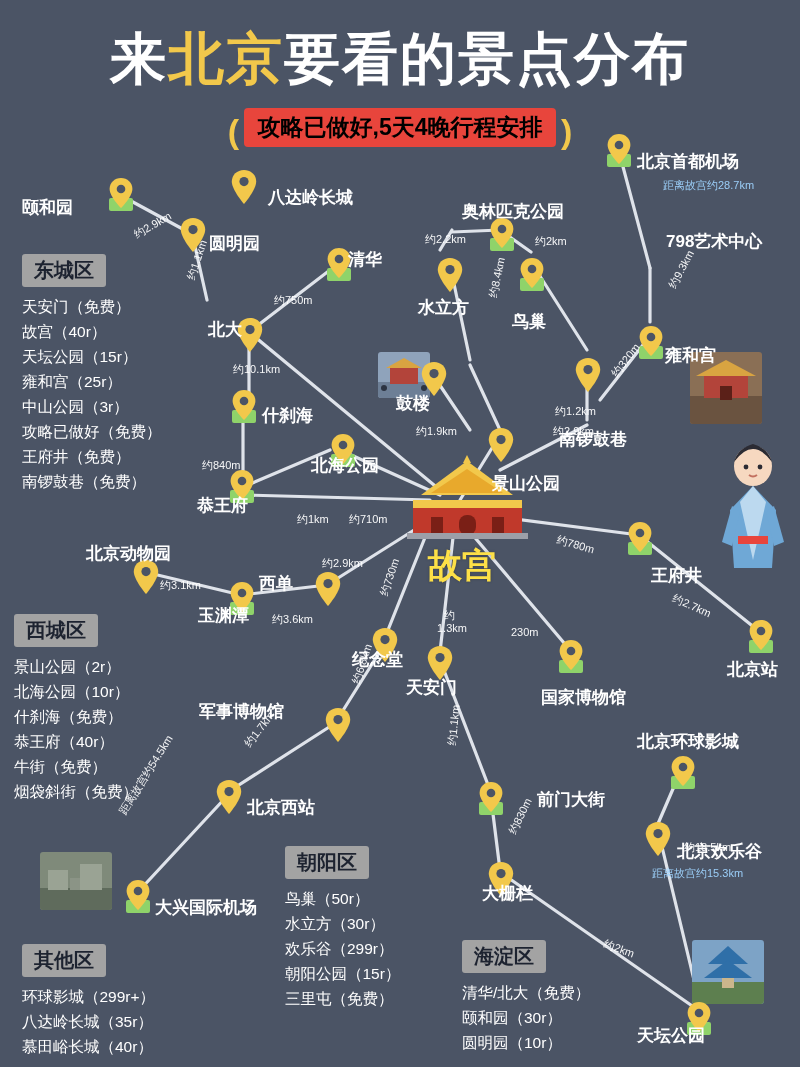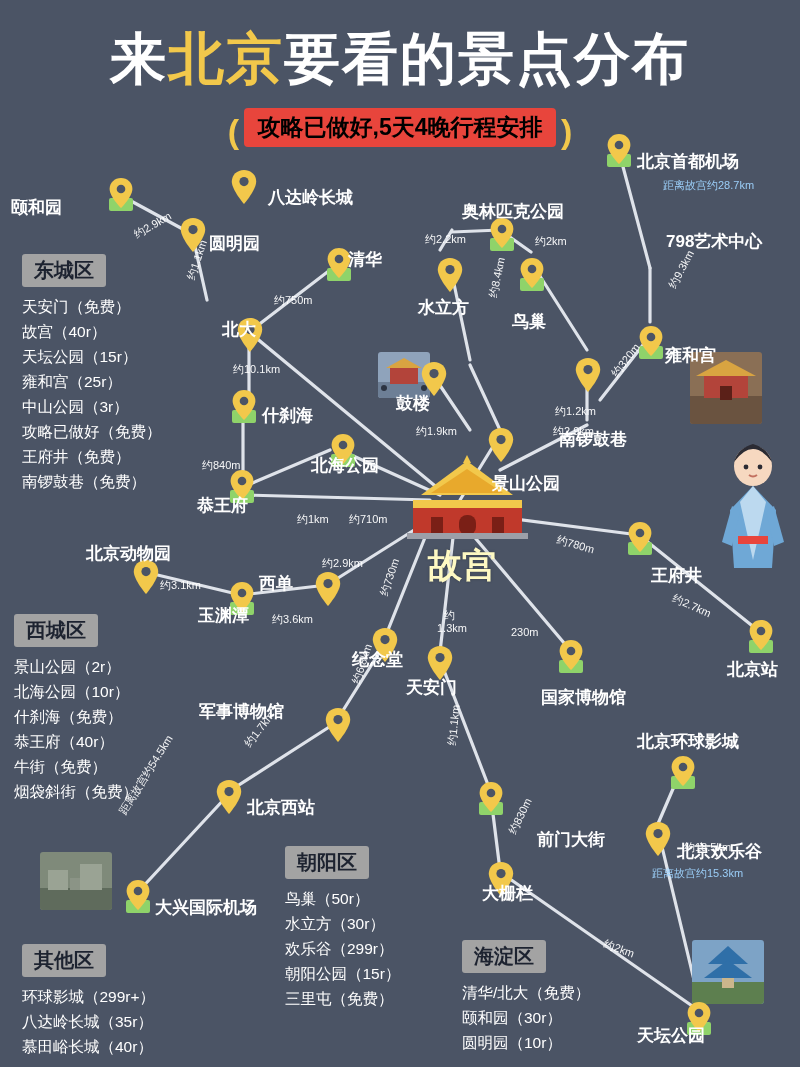--- a/index.html
+++ b/index.html
@@ -57,21 +57,21 @@
   }
   .box .bl{
     margin-top:7px;color:#ffffff;font-size:15.5px;line-height:25px;
     white-space:nowrap;
   }
 
   
   .palace{position:absolute;left:405px;top:455px;width:125px;height:85px;}
   .gugong{
     position:absolute;left:428px;top:543px;
-    color:#fef9c3;font-size:34px;font-weight:bold;white-space:nowrap;
+    color:#fde047;font-size:34px;font-weight:bold;white-space:nowrap;
     text-shadow:0 0 3px rgba(0,0,0,.25);
   }
 
   
   .photo{position:absolute;border-radius:3px;overflow:hidden;}
   .photo svg{display:block;}
 
   
   #lines{position:absolute;left:0;top:0;width:800px;height:1067px;}
   
@@ -202,21 +202,21 @@
     </svg>
   </div>
 
 <div class="pin" style="left: 108px; top: 178px;">
       <svg viewBox="0 0 26 34">
         <rect x="1" y="20" width="24" height="13" rx="2" fill="#8fd36a"></rect>
         <path d="M13 0C6.6 0 1.6 4.8 1.6 10.9 1.6 18.5 13 30 13 30S24.4 18.5 24.4 10.9C24.4 4.8 19.4 0 13 0Z" fill="#f2c84b"></path>
         <circle cx="13" cy="11" r="4.3" fill="#4b5465"></circle>
       </svg>
     </div>
-    <div class="lbl" style="left: 11px; top: 196px; text-align: center;">颐和园</div>
+    <div class="lbl" style="left: 22px; top: 196px; text-align: center;">颐和园</div>
     <div class="pin" style="left: 231px; top: 170px;">
       <svg viewBox="0 0 26 34">
         <path d="M13 0C6 0 0.8 5 0.8 11.5 0.8 20 13 34 13 34S25.2 20 25.2 11.5C25.2 5 20 0 13 0Z" fill="#f2c84b"></path>
         <circle cx="13" cy="11.6" r="4.6" fill="#4b5465"></circle>
       </svg>
     </div>
     <div class="lbl" style="left: 268px; top: 186px;">八达岭长城</div>
     <div class="pin" style="left: 606px; top: 134px;">
       <svg viewBox="0 0 26 34">
         <rect x="1" y="20" width="24" height="13" rx="2" fill="#8fd36a"></rect>
@@ -263,21 +263,21 @@
         <circle cx="13" cy="11" r="4.3" fill="#4b5465"></circle>
       </svg>
     </div>
     <div class="lbl" style="left: 512px; top: 310px;">鸟巢</div>
     <div class="pin" style="left: 237px; top: 318px;">
       <svg viewBox="0 0 26 34">
         <path d="M13 0C6 0 0.8 5 0.8 11.5 0.8 20 13 34 13 34S25.2 20 25.2 11.5C25.2 5 20 0 13 0Z" fill="#f2c84b"></path>
         <circle cx="13" cy="11.6" r="4.6" fill="#4b5465"></circle>
       </svg>
     </div>
-    <div class="lbl" style="left: 208px; top: 318px; margin-left: 14px;">北大</div>
+    <div class="lbl" style="left: 208px; top: 318px;">北大</div>
     <div class="pin" style="left: 638px; top: 326px;">
       <svg viewBox="0 0 26 34">
         <rect x="1" y="20" width="24" height="13" rx="2" fill="#8fd36a"></rect>
         <path d="M13 0C6.6 0 1.6 4.8 1.6 10.9 1.6 18.5 13 30 13 30S24.4 18.5 24.4 10.9C24.4 4.8 19.4 0 13 0Z" fill="#f2c84b"></path>
         <circle cx="13" cy="11" r="4.3" fill="#4b5465"></circle>
       </svg>
     </div>
     <div class="lbl" style="left: 665px; top: 344px;">雍和宫</div>
     <div class="pin" style="left: 421px; top: 362px;">
       <svg viewBox="0 0 26 34">
@@ -406,21 +406,21 @@
       </svg>
     </div>
     <div class="lbl" style="left: 247px; top: 796px;">北京西站</div>
     <div class="pin" style="left: 478px; top: 782px;">
       <svg viewBox="0 0 26 34">
         <rect x="1" y="20" width="24" height="13" rx="2" fill="#8fd36a"></rect>
         <path d="M13 0C6.6 0 1.6 4.8 1.6 10.9 1.6 18.5 13 30 13 30S24.4 18.5 24.4 10.9C24.4 4.8 19.4 0 13 0Z" fill="#f2c84b"></path>
         <circle cx="13" cy="11" r="4.3" fill="#4b5465"></circle>
       </svg>
     </div>
-    <div class="lbl" style="left: 537px; top: 828px; font-family: Liberation Mono, monospace;">前门大街</div>
+    <div class="lbl" style="left: 537px; top: 788px; font-family: Liberation Mono, monospace;">前门大街</div>
     <div class="pin" style="left: 645px; top: 822px;">
       <svg viewBox="0 0 26 34">
         <path d="M13 0C6 0 0.8 5 0.8 11.5 0.8 20 13 34 13 34S25.2 20 25.2 11.5C25.2 5 20 0 13 0Z" fill="#f2c84b"></path>
         <circle cx="13" cy="11.6" r="4.6" fill="#4b5465"></circle>
       </svg>
     </div>
     <div class="lbl" style="left: 677px; top: 840px;">北京欢乐谷</div>
     <div class="pin" style="left: 125px; top: 880px;">
       <svg viewBox="0 0 26 34">
         <rect x="1" y="20" width="24" height="13" rx="2" fill="#8fd36a"></rect>

